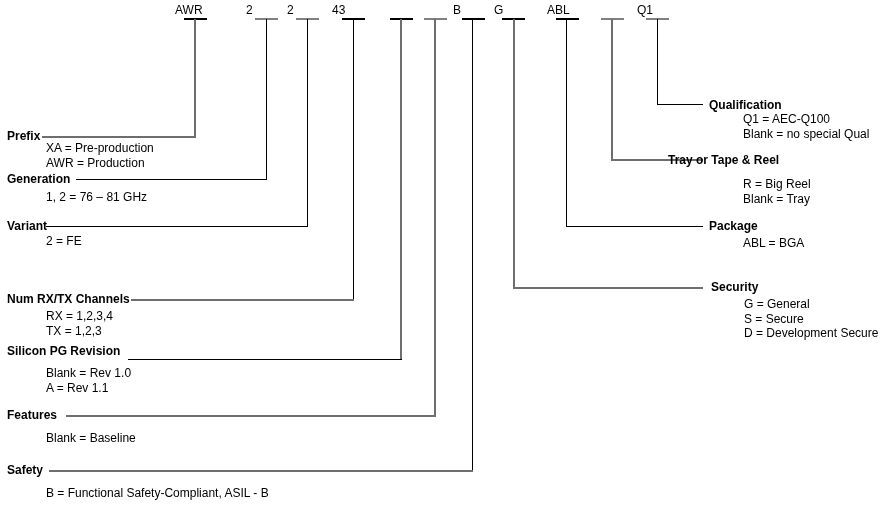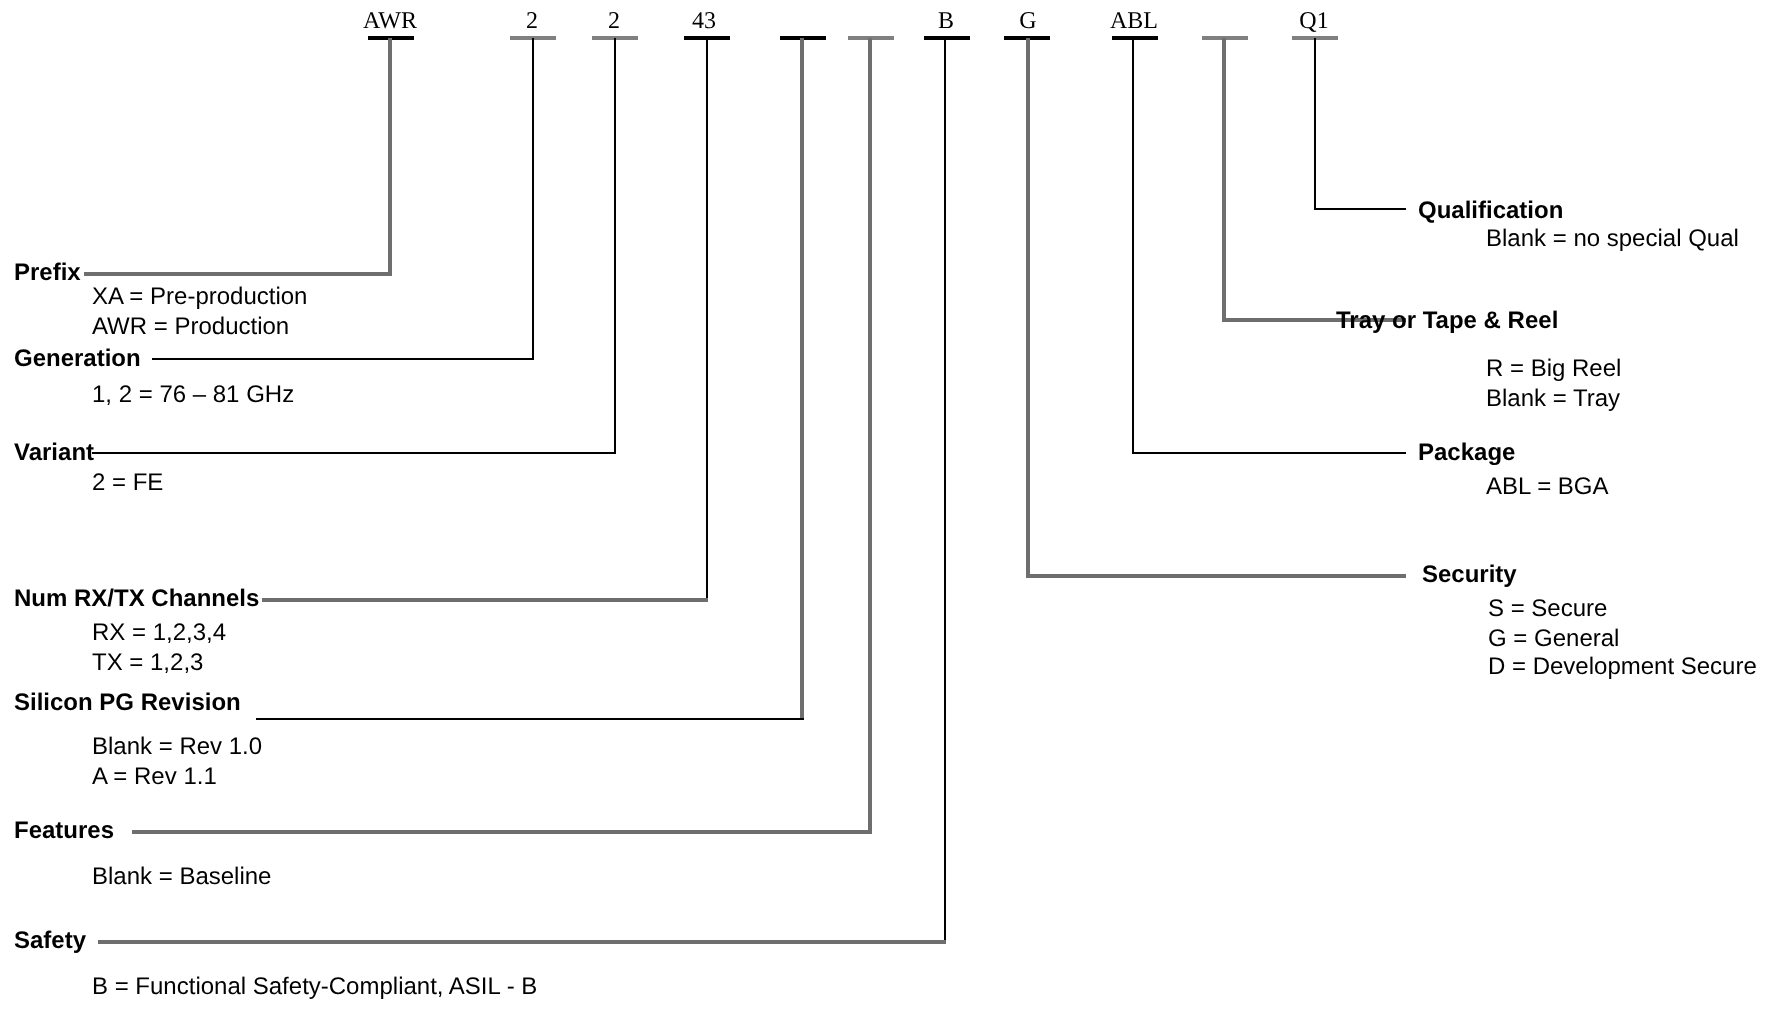--- a/index.html
+++ b/index.html
@@ -1,18 +1,18 @@
 <!DOCTYPE html>
 <html><head>
 <meta charset="utf-8">
 <style>
   html, body { margin:0; padding:0; background:#ffffff; }
   body { width:888px; height:505px; position:relative; overflow:hidden;
          font-family:"Liberation Sans", sans-serif; color:#000; }
-  .code { position:absolute; top:3px; font-size:12px; text-align:center; width:40px;font-family:Liberation Serif, serif; }
+  .code { position:absolute; top:3px; font-size:12px; text-align:left; width:40px; }
   .bar { position:absolute; height:2px; top:18px; background:#000; }
   .bar.gray { background:#808080; }
   .vline { position:absolute; width:1px; background:#000; }
   .vline.gray { width:2px; background:#6e6e6e; }
   .hline { position:absolute; height:1px; background:#000; }
   .hline.gray { height:2px; background:#6e6e6e; }
   .lbl { position:absolute; font-size:12px; font-weight:bold; white-space:nowrap; }
   .val { position:absolute; font-size:12px; white-space:nowrap; line-height:14.5px; }
 </style>
 </head>
@@ -107,34 +107,35 @@
     <div>Blank = Baseline</div>
   </div>
 
   <span class="lbl" style="left:7px;top:463px">Safety</span>
   <div class="val" style="left:46px;top:486px">
     <div>B = Functional Safety-Compliant, ASIL - B</div>
   </div>
 
   <span class="lbl" style="left:709px;top:98px">Qualification</span>
   <div class="val" style="left:743px;top:112px">
+    <div>Q1 = AEC-Q100</div>
     <div>Blank = no special Qual</div>
   </div>
 
   <span class="lbl" style="left:668px;top:153px">Tray or Tape &amp; Reel</span>
   <div class="val" style="left:743px;top:177px">
     <div>R = Big Reel</div>
     <div>Blank = Tray</div>
   </div>
 
   <span class="lbl" style="left:709px;top:219px">Package</span>
   <div class="val" style="left:743px;top:236px">
     <div>ABL = BGA</div>
   </div>
 
   <span class="lbl" style="left:711px;top:280px">Security</span>
   <div class="val" style="left:744px;top:297px">
+    <div>G = General</div>
     <div>S = Secure</div>
-    <div>G = General</div>
     <div>D = Development Secure</div>
   </div>
 
 </div>
 
 </body></html>

